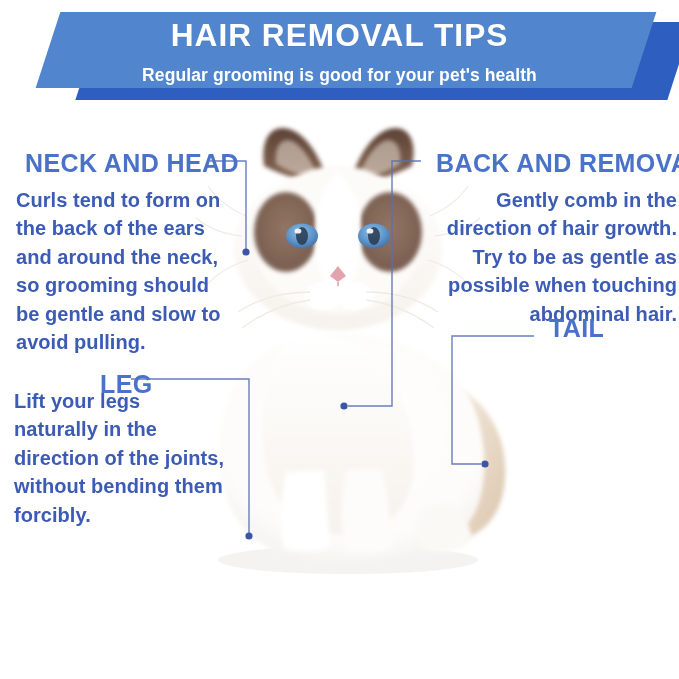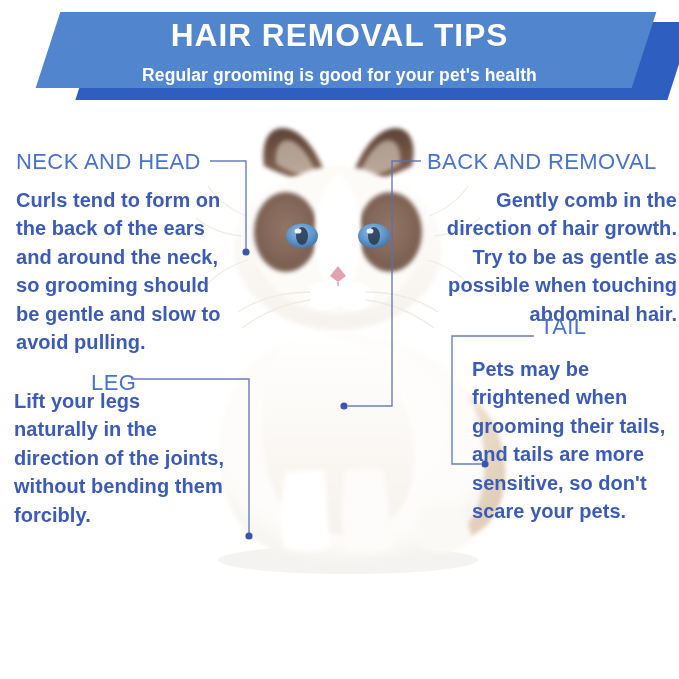--- a/index.html
+++ b/index.html
@@ -37,22 +37,22 @@
     color:#ffffff;font-size:17.5px;font-weight:bold;line-height:1;
     margin-top:16px;white-space:nowrap;letter-spacing:.1px;
   }
 
   
   .cat-wrap{position:absolute;left:168px;top:120px;width:360px;height:470px;}
   .cat-svg{position:absolute;left:0;top:0;width:360px;height:470px;}
 
   
   .sec-head{
-    position:absolute;color:#4A72C8;font-weight:normal;font-size:22px;
-    letter-spacing:.4px;white-space:nowrap;line-height:1;
+    position:absolute;color:#4A72C8;font-weight:bold;font-size:25px;
+    letter-spacing:.4px;white-space:nowrap;line-height:1;margin-left:9px;
   }
   .sec-body{
     position:absolute;color:#3B5BB5;font-weight:bold;font-size:20px;
     line-height:1.42;letter-spacing:.05px;
   }
 
   #head-neck{left:16px;top:151px;}
   #body-neck{left:16px;top:186px;width:220px;}
 
   #head-back{left:427px;top:151px;}
@@ -209,16 +209,15 @@
   <div class="sec-head" id="head-neck">NECK AND HEAD</div>
   <div class="sec-body" id="body-neck">Curls tend to form on the back of the ears and around the neck, so grooming should be gentle and slow to avoid pulling.</div>
 
   <div class="sec-head" id="head-back">BACK AND REMOVAL</div>
   <div class="sec-body" id="body-back">Gently comb in the direction of hair growth. Try to be as gentle as possible when touching abdominal hair.</div>
 
   <div class="sec-head" id="head-leg">LEG</div>
   <div class="sec-body" id="body-leg">Lift your legs naturally in the direction of the joints, without bending them forcibly.</div>
 
   <div class="sec-head" id="head-tail">TAIL</div>
-  <div class="sec-body" id="body-tail">Pets may be frightened when grooming their tails, and tails are more sensitive, so don't scare your pets.</div>
 
 
 </div>
 
 </body></html>

